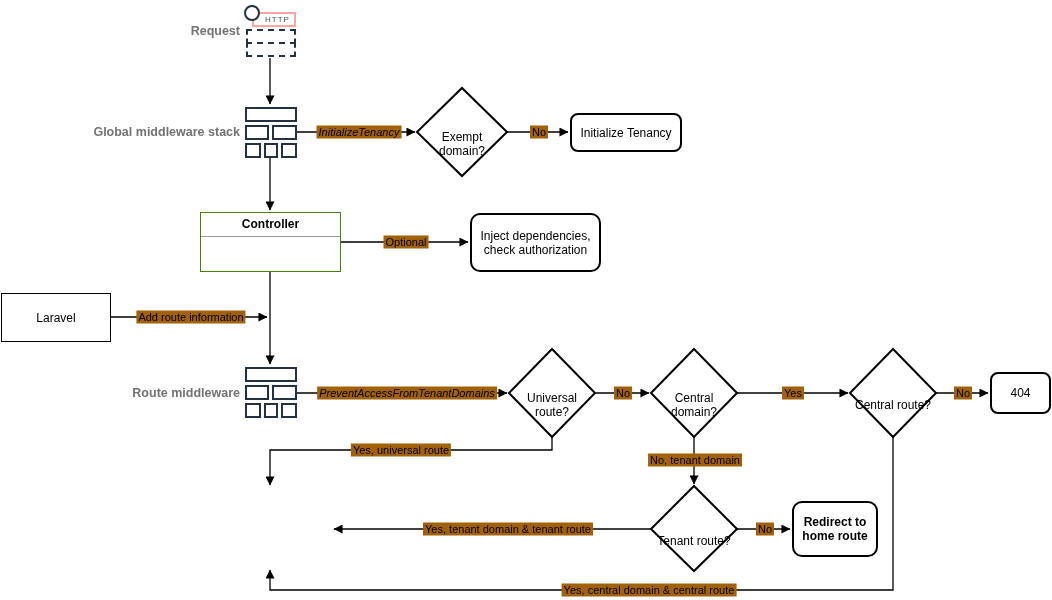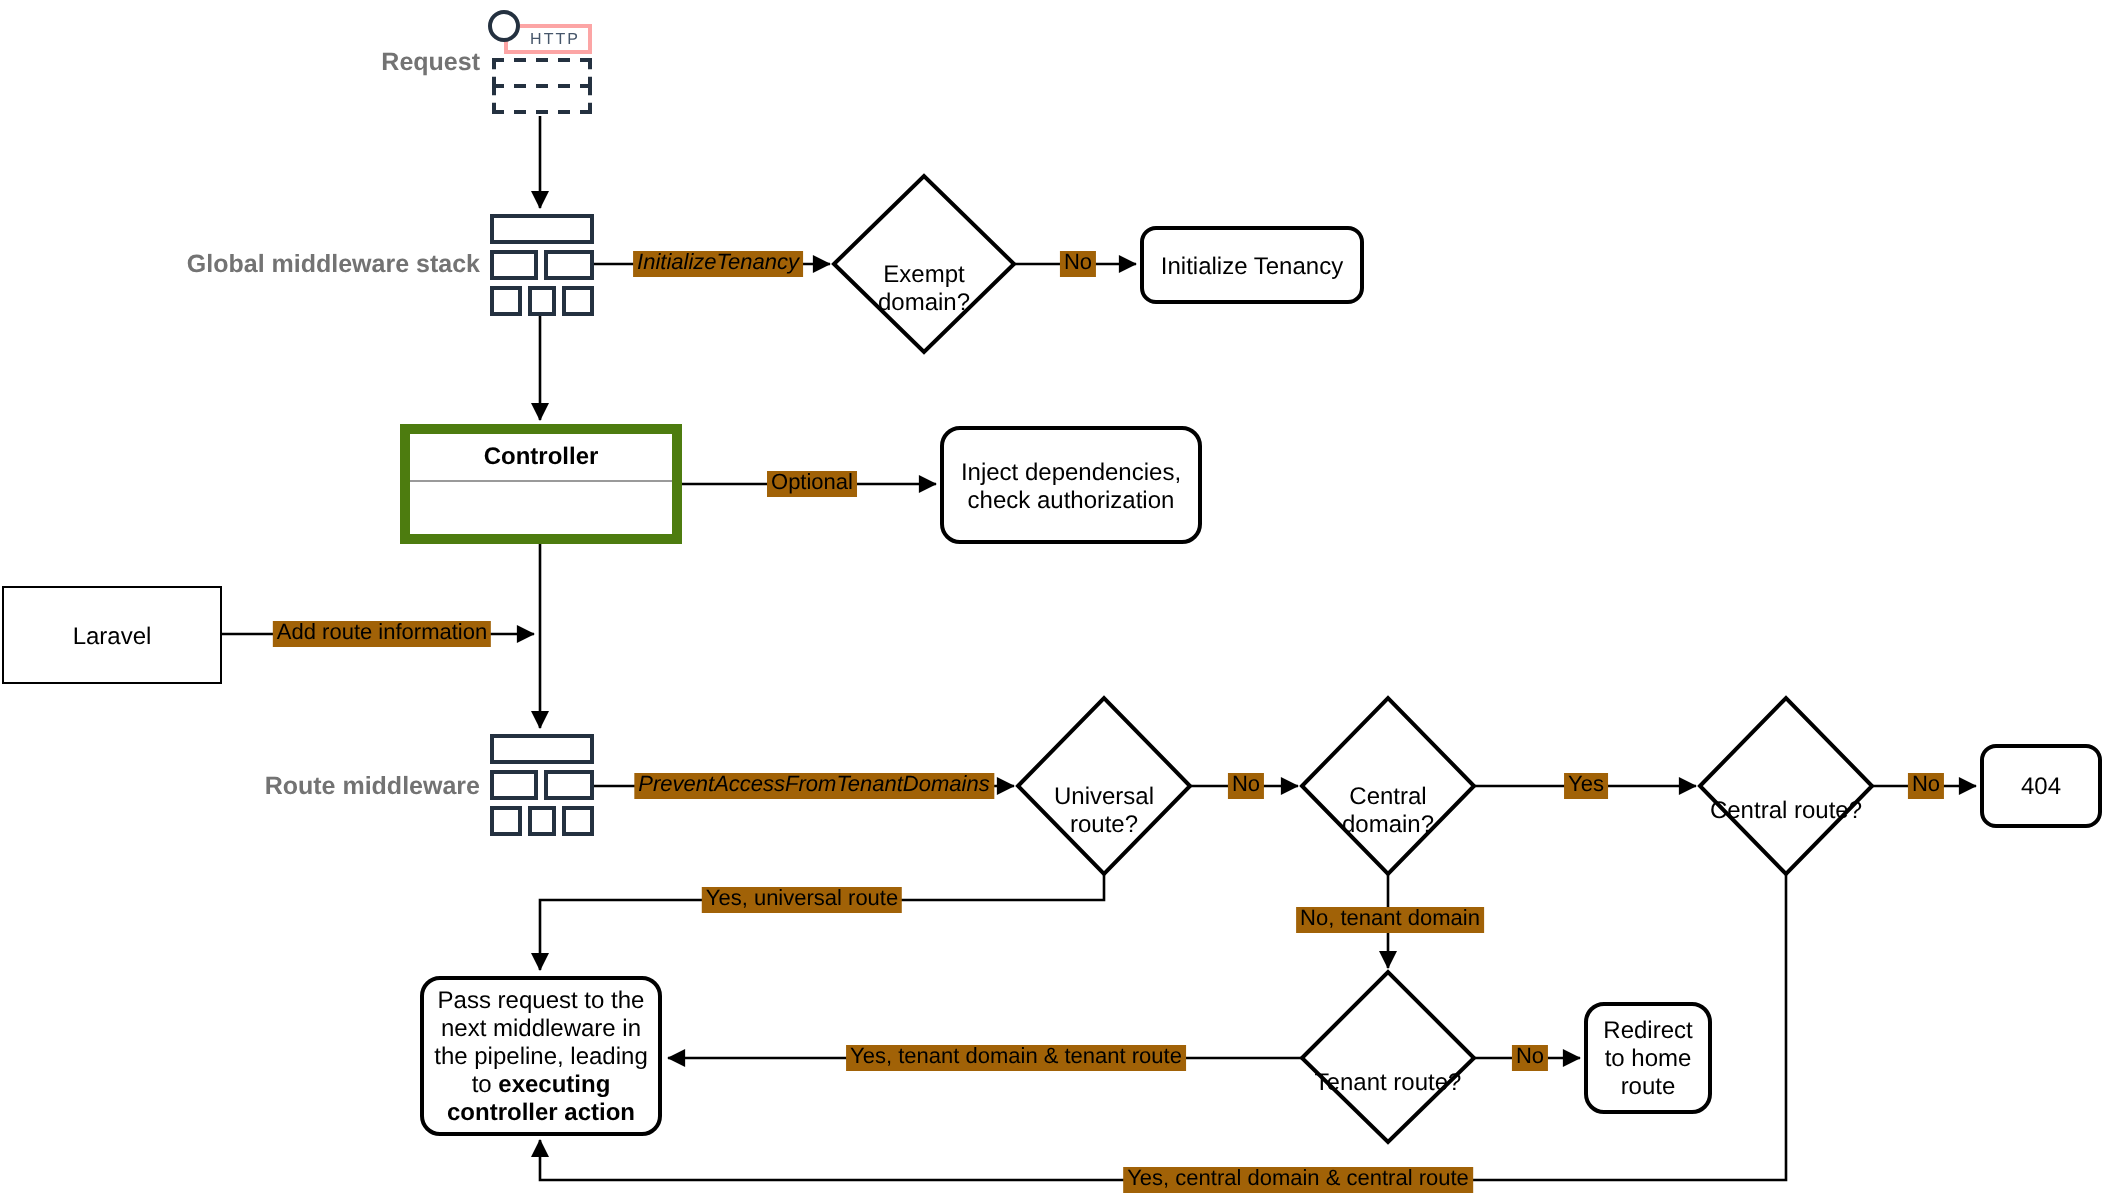--- a/index.html
+++ b/index.html
@@ -37,21 +37,21 @@
   }
   .rbox.big { border-radius:10px; }
 
   .plainbox {
     position:absolute; background:#fff; border:1px solid #000;
     display:flex; align-items:center; justify-content:center;
     font-size:12px; color:#000; text-align:center;
   }
 
   
-  .uml { position:absolute; background:#fff; border:5px solid #4d7c0f; font-size:12px; color:#000; }
+  .uml { position:absolute; background:#fff; border:1px solid #4d7c0f; font-size:12px; color:#000; }
   .uml .hd { height:23px; line-height:23px; text-align:center; font-weight:bold; }
   .uml .dv { border-top:1px solid #9a9a9a; height:0; }
   .uml .bd { height:34px; line-height:34px; text-align:center; }
 
   
   .stack { position:absolute; width:52px; }
   .stack .r { display:flex; gap:3px; margin-bottom:3px; }
   .stack .c { border:2.5px solid #243140; background:#fff; height:15px; }
   .c.w52 { width:52px; } .c.w24 { width:24px; } .c.w25 { width:25px; }
   .c.w16 { width:16px; } .c.w15 { width:15px; }
@@ -150,24 +150,21 @@
   <div class="uml" style="left:200px; top:212px; width:141px; height:60px;">
     <div class="hd">Controller</div>
     <div class="dv"></div>
   </div>
 
   <div class="plainbox" style="left:1px; top:293px; width:110px; height:49px;">Laravel</div>
 
   <div class="rbox" style="left:570px; top:113px; width:112px; height:39px;">Initialize Tenancy</div>
   <div class="rbox big" style="left:470px; top:213px; width:131px; height:59px;">Inject dependencies, check authorization</div>
   <div class="rbox" style="left:990px; top:372px; width:61px; height:42px;">404</div>
-  <div class="rbox big" style="left:792px; top:501px; width:64px; height:56px;">Redirect to home route</div>
-  <div class="rbox big" style="left:210px; top:488px; width:121px; height:80px; padding:2px 4px;">
-    <div><span>Pass request to the next middleware in the pipeline, leading to </span><b>executing controller action</b></div>
-  </div>
+  <div class="rbox big" style="left:792px; top:501px; width:86px; height:56px;font-weight:bold;">Redirect to home route</div>
 
   <div class="dlabel" style="left:462px; top:132px;">Exempt domain?</div>
   <div class="dlabel" style="left:552px; top:393px;">Universal route?</div>
   <div class="dlabel" style="left:694px; top:393px;">Central domain?</div>
   <div class="dlabel" style="left:893px; top:393px;">Central route?</div>
   <div class="dlabel" style="left:694px; top:529px;">Tenant route?</div>
 
   <div class="edge-label it" style="left:359px; top:132px;">InitializeTenancy</div>
   <div class="edge-label" style="left:539px; top:132px;">No</div>
   <div class="edge-label" style="left:406px; top:242px;">Optional</div>

